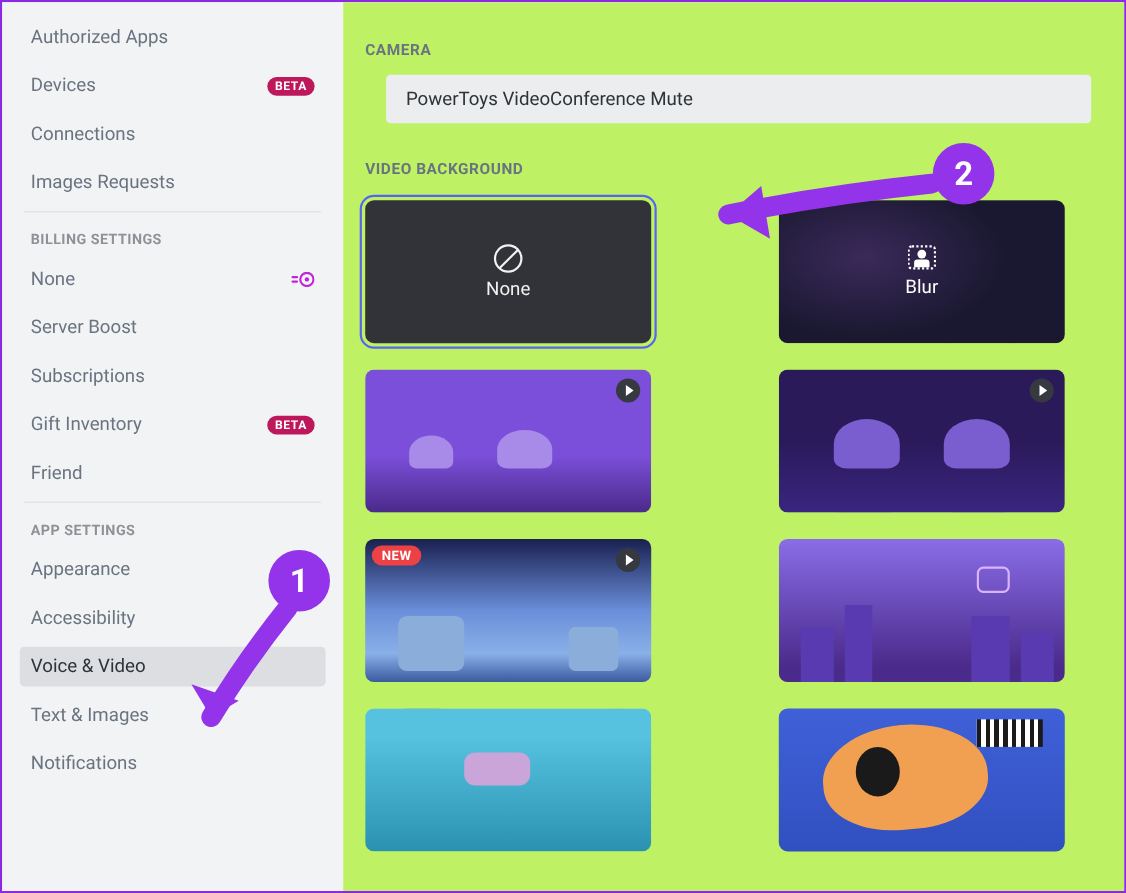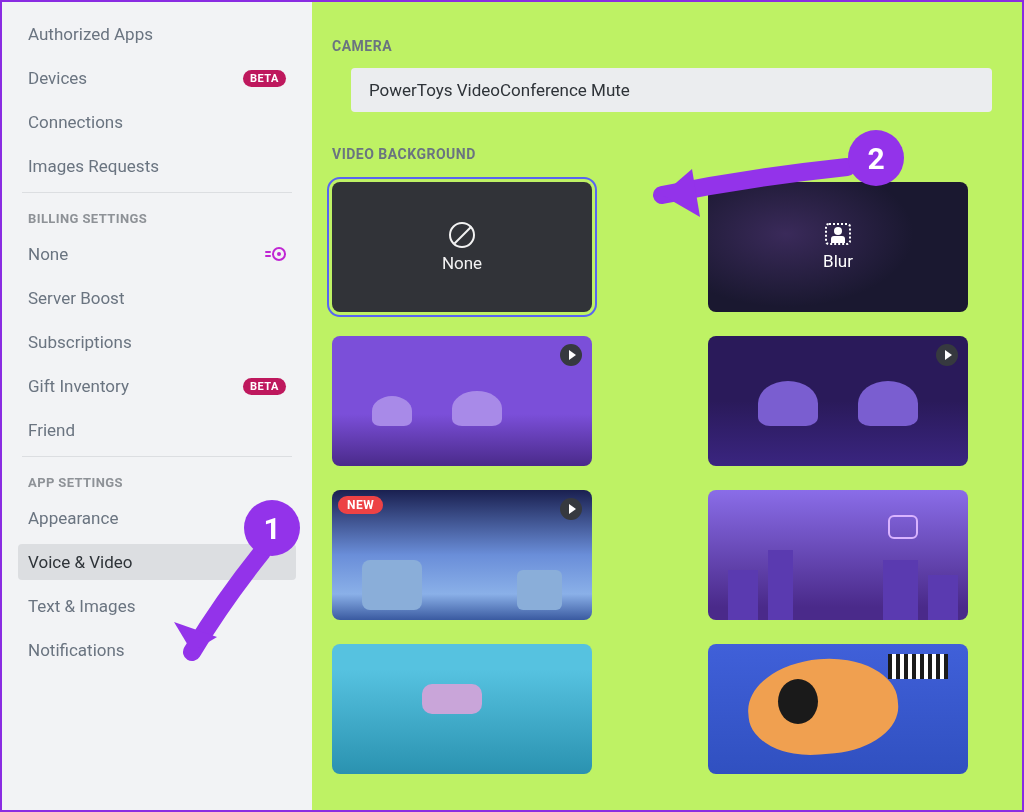--- a/index.html
+++ b/index.html
@@ -79,20 +79,23 @@
       <span class="badge-beta">BETA</span>
     </div>
   <div class="side-item">
       <span>Friend</span>
     </div>
   <div class="side-divider"></div>
   <div class="side-header">APP SETTINGS</div>
   <div class="side-item">
       <span>Appearance</span>
     </div>
+  <div class="side-item">
+      <span>Accessibility</span>
+    </div>
   <div class="side-item active">
       <span>Voice &amp; Video</span>
     </div>
   <div class="side-item">
       <span>Text &amp; Images</span>
     </div>
   <div class="side-item">
       <span>Notifications</span>
     </div>
 </div>

